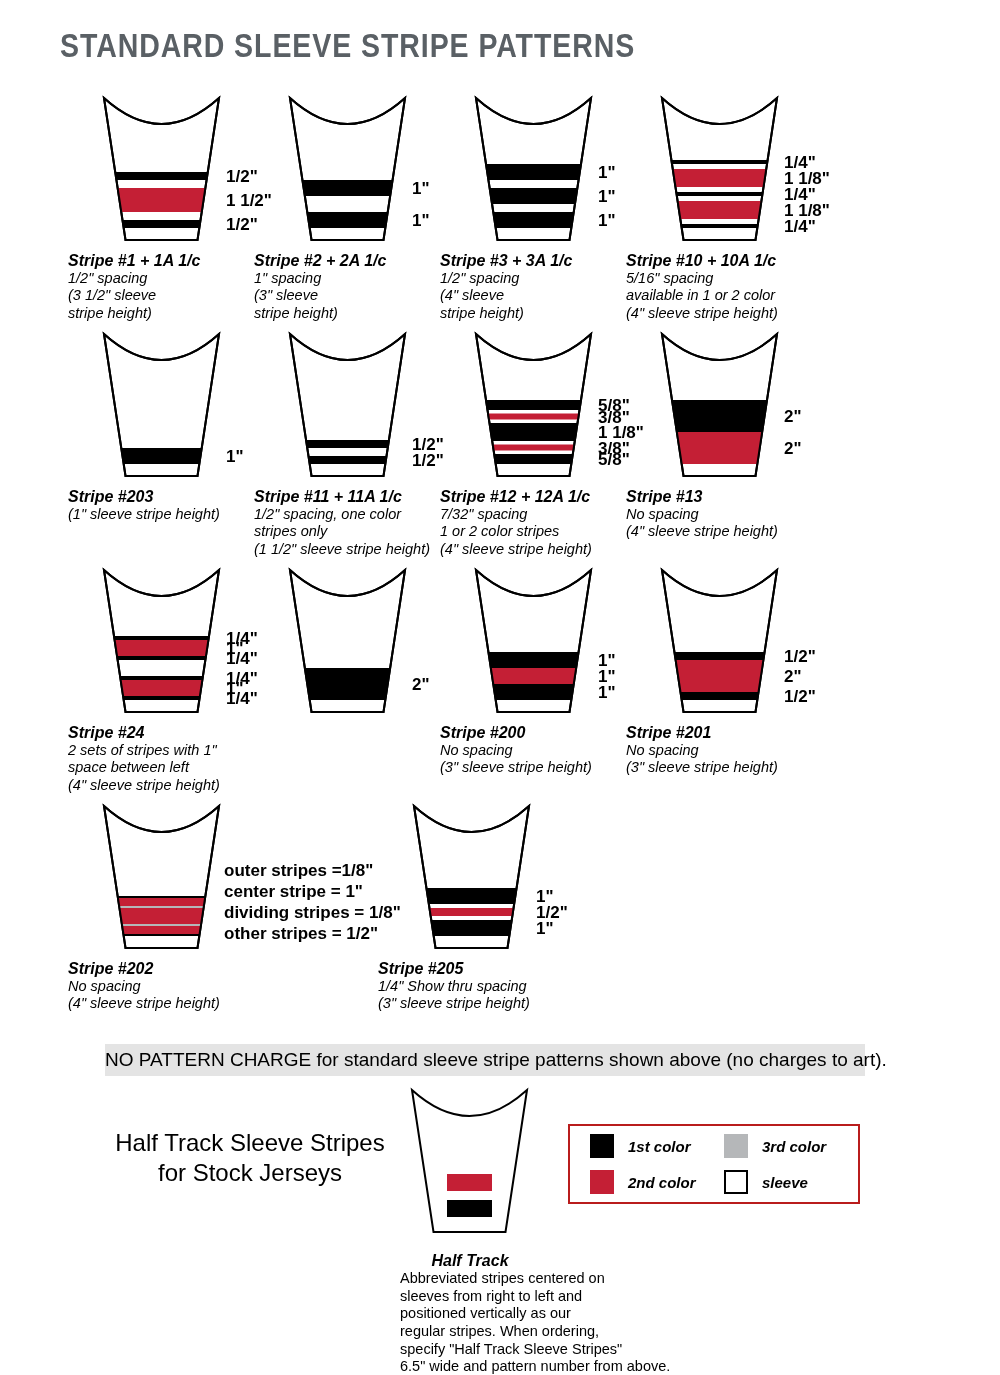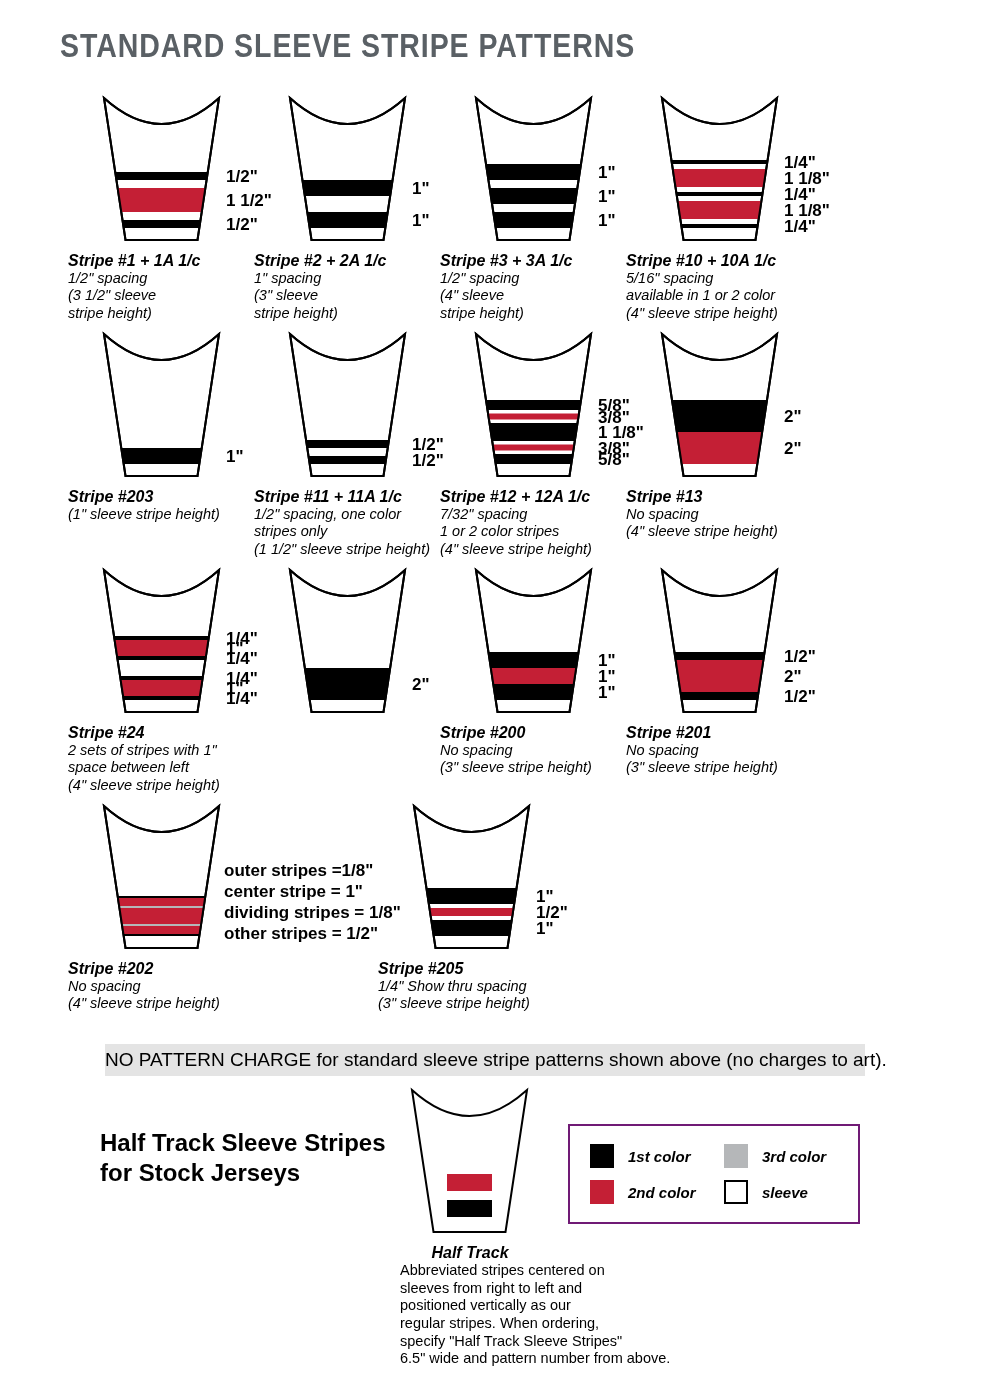--- a/index.html
+++ b/index.html
@@ -18,28 +18,28 @@
   .pcell svg{display:block;overflow:visible;}
   .ml{font-weight:bold;font-size:17px;font-style:normal;fill:#000;}
   .cap{position:relative;left:-24px;width:186px;text-align:left;margin-top:6px;min-height:78px;}
   .pname{font-size:16px;font-weight:bold;font-style:italic;white-space:nowrap;}
   .pdesc{font-size:14.5px;font-style:italic;white-space:nowrap;line-height:1.2;}
   .banner{
     margin:6px 0 0 105px;width:760px;background:var(--c-banner_bg,#e4e4e4);
     text-align:center;font-size:19px;padding:5px 0;white-space:nowrap;
   }
   .ht{display:flex;margin:10px 0 0 100px;}
-  .ht-head{flex:none;width:300px;margin-top:42px;text-align:left;font-size:24px;font-weight:bold;line-height:1.25;white-space:nowrap;}
+  .ht-head{flex:none;width:300px;margin-top:42px;text-align:center;font-size:24px;font-weight:normal;line-height:1.25;white-space:nowrap;}
   .ht-sleeve{flex:none;width:140px;text-align:center;}
   .ht-sleeve svg{display:block;overflow:visible;}
-  .ht-cap{font-size:16px;font-weight:bold;font-style:italic;margin-top:6px;white-space:nowrap;}
+  .ht-cap{font-size:16px;font-weight:bold;font-style:italic;margin-top:14px;white-space:nowrap;}
   .ht-desc{font-size:14.5px;white-space:nowrap;line-height:1.22;}
   .legend{
-    flex:none;margin-top:38px;margin-left:28px;width:292px;height:100px;
-    border:2px solid #701a75;box-sizing:border-box;
+    flex:none;margin-top:38px;margin-left:28px;width:292px;height:80px;
+    border:2px solid #b91c1c;box-sizing:border-box;
     display:grid;grid-template-columns:1fr 1fr;align-content:center;row-gap:12px;padding-left:20px;
   }
   .litem{display:flex;align-items:center;gap:14px;font-size:15px;font-weight:bold;font-style:italic;}
   .sw{width:24px;height:24px;flex:none;}
   .sw.sleeve{border:2px solid #000;box-sizing:border-box;}
 </style>
 </head>
 <body>
 
 <div class="page">

